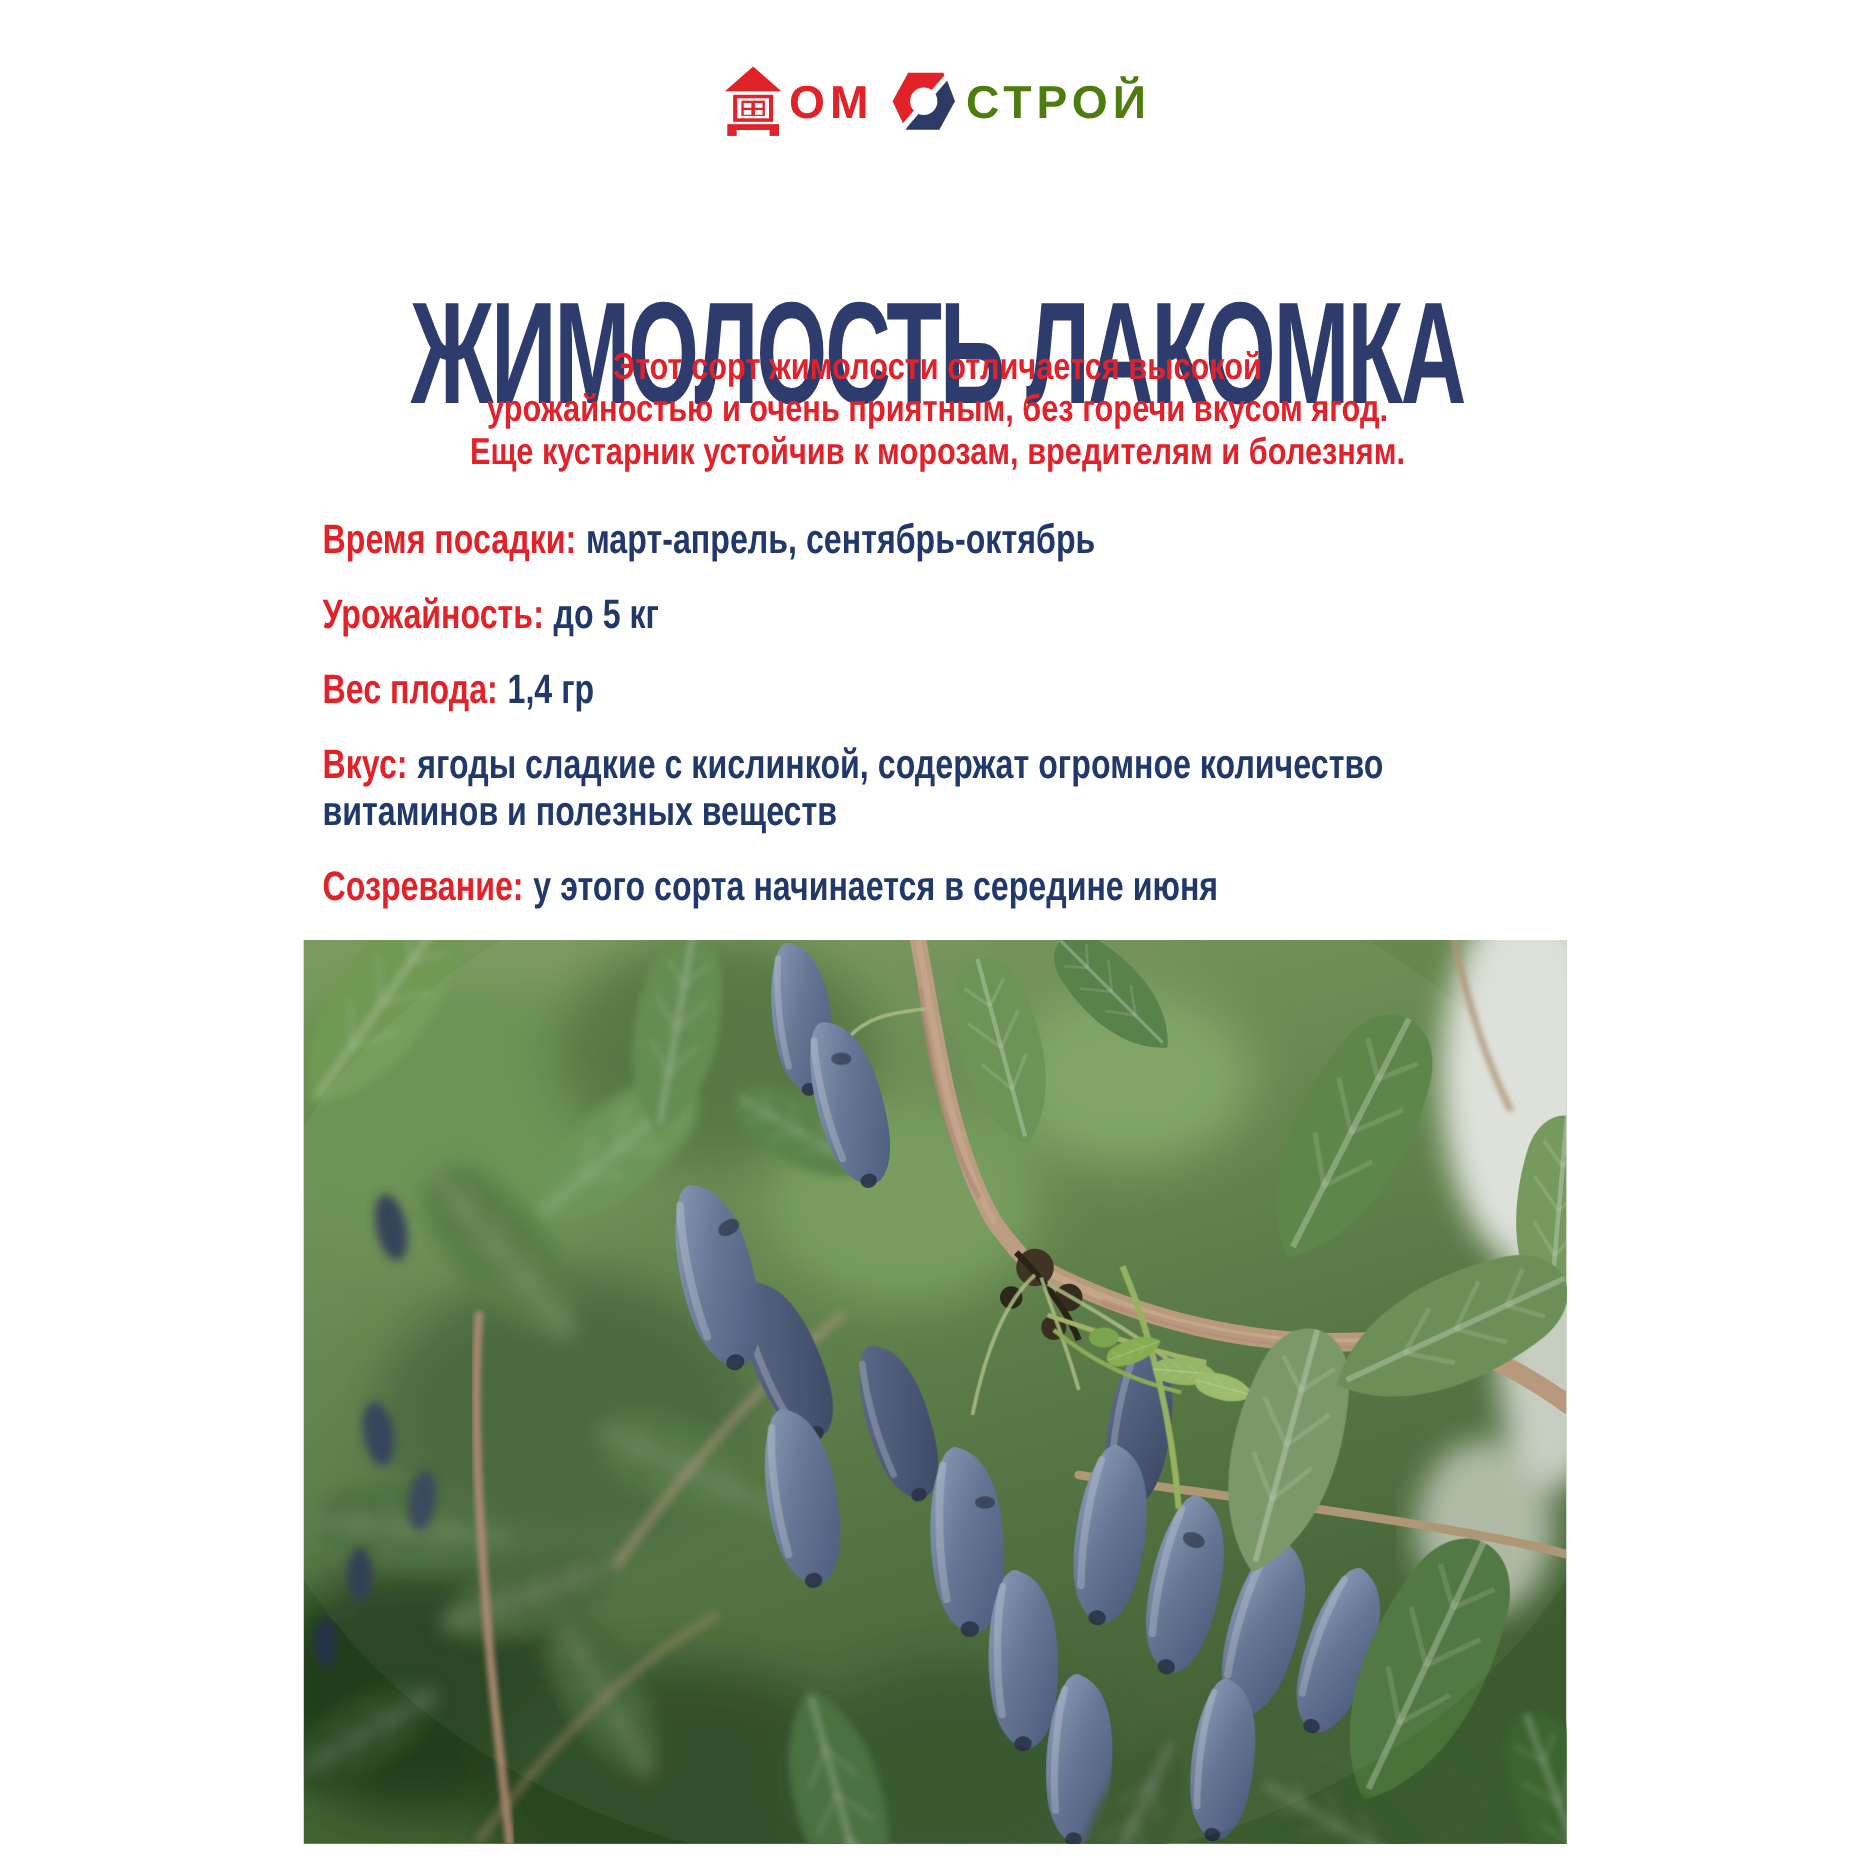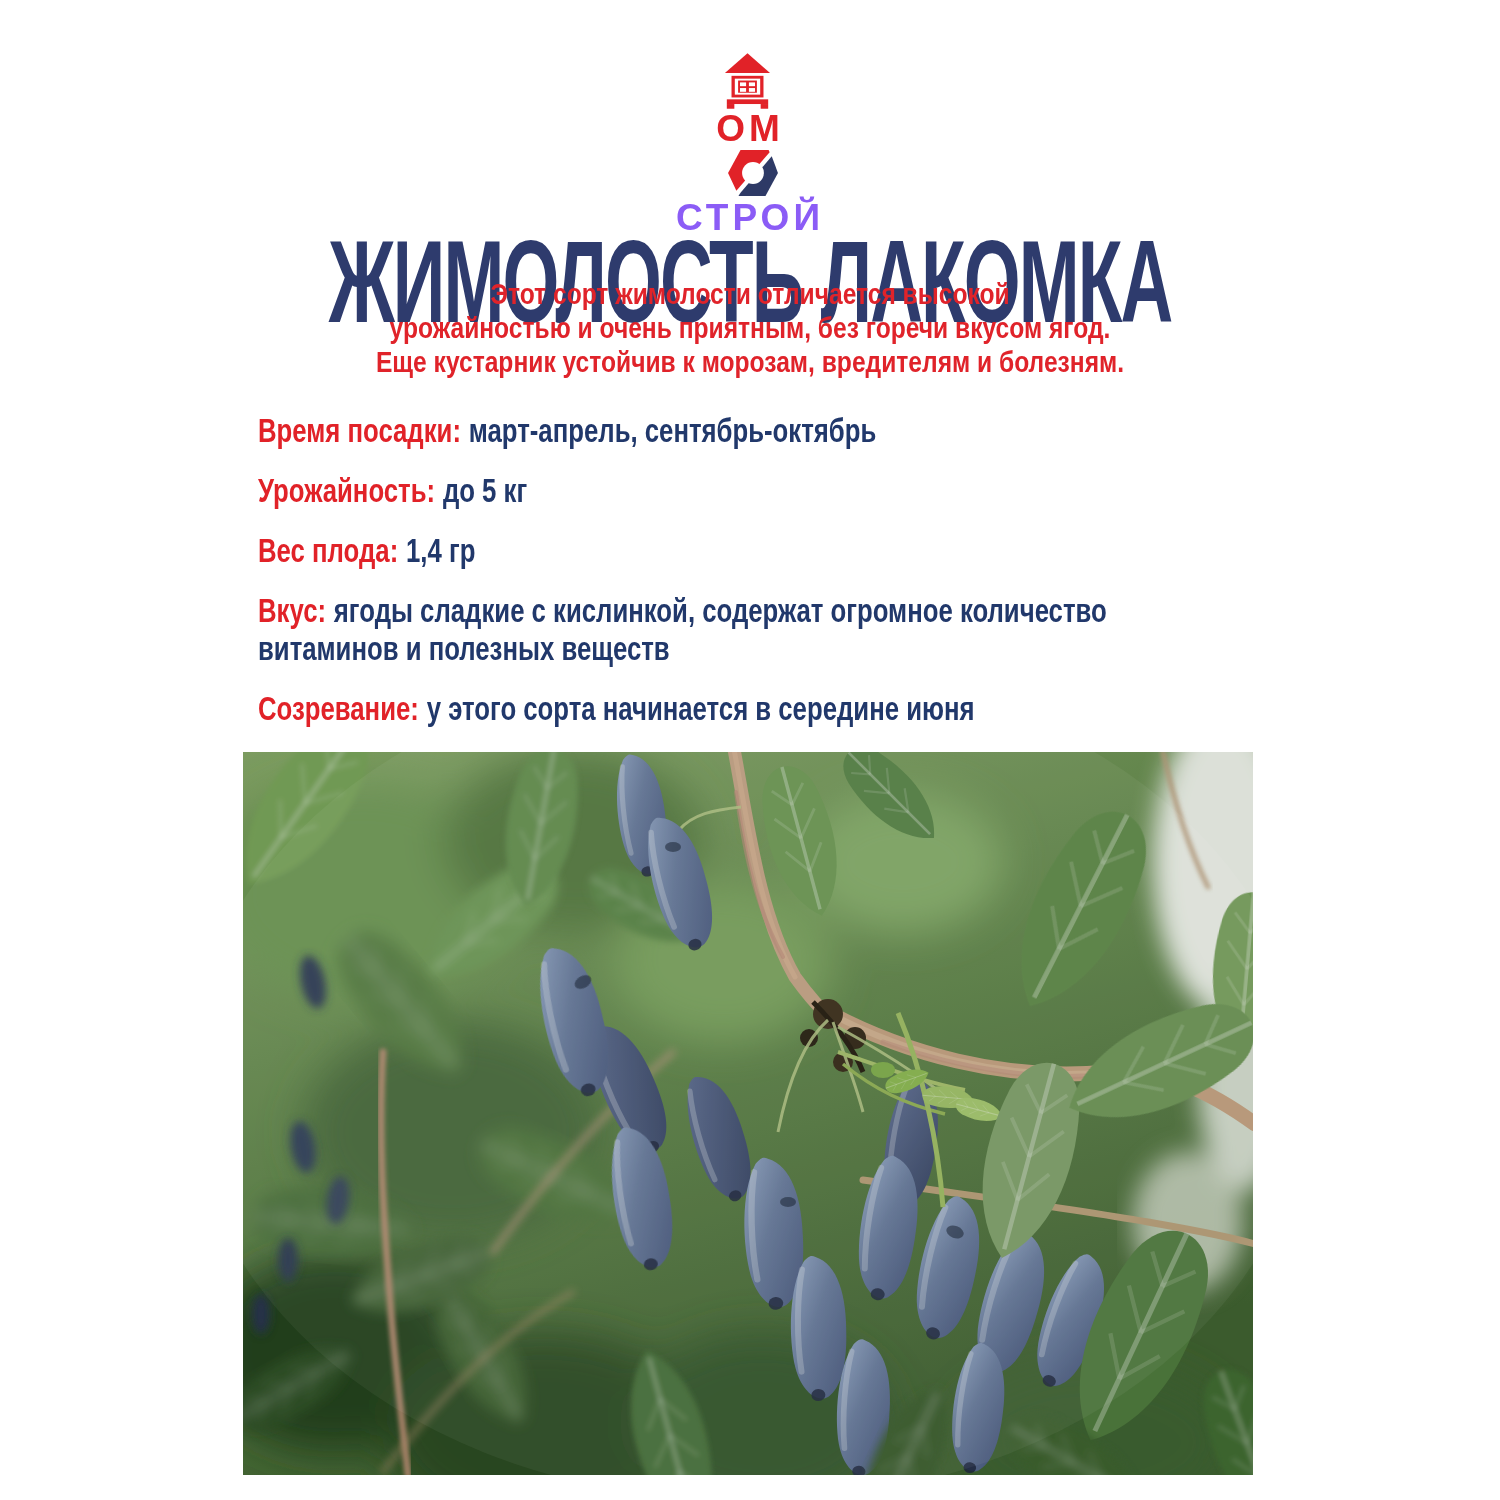--- a/index.html
+++ b/index.html
@@ -1,24 +1,24 @@
 <!DOCTYPE html>
 <html><head>
 <meta charset="utf-8">
 <style>
   html,body{margin:0;padding:0;}
   body{width:1500px;height:1500px;background:#ffffff;font-family:"Liberation Sans","DejaVu Sans",sans-serif;}
   .page{position:relative;width:1500px;height:1500px;background:#ffffff;overflow:hidden;}
 
   
-  .logo{position:absolute;top:52px;left:0;width:1500px;display:flex;justify-content:center;align-items:center;flex-direction:column;}
+  .logo{position:absolute;top:52px;left:0;width:1500px;display:flex;justify-content:center;align-items:center;}
   .logo .house{width:47px;height:58px;margin-right:5px;}
   .logo .word{font-weight:bold;font-size:37px;letter-spacing:4px;line-height:1;}
   .logo .word.red{color:#e12228;}
-  .logo .word.navy{color:#8b5cf6;}
+  .logo .word.navy{color:#4d7c0f;}
   .logo .nut{width:52px;height:52px;margin:0 8px 0 14px;}
 
   
   .title{position:absolute;top:146px;left:0;width:1500px;text-align:center;white-space:nowrap;
          font-weight:bold;font-size:116px;line-height:1;color:#2e3b6d;letter-spacing:-3px;
          transform:scaleX(0.63);transform-origin:center top;}
 
   
   .intro{position:absolute;top:277px;left:0;width:1500px;text-align:center;color:#e0232a;
          font-weight:bold;font-size:30px;line-height:34px;

